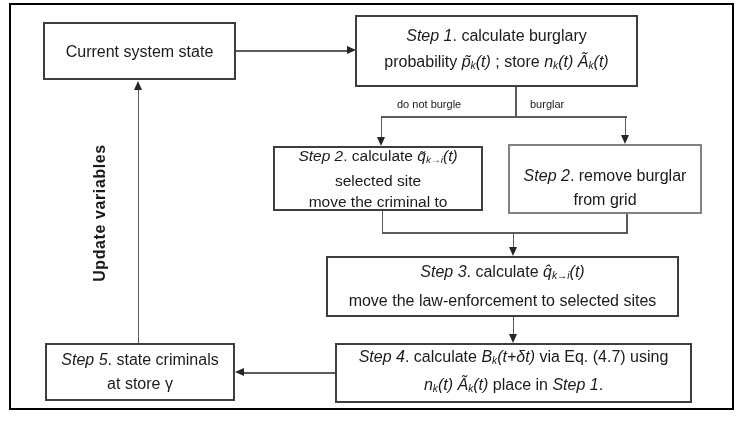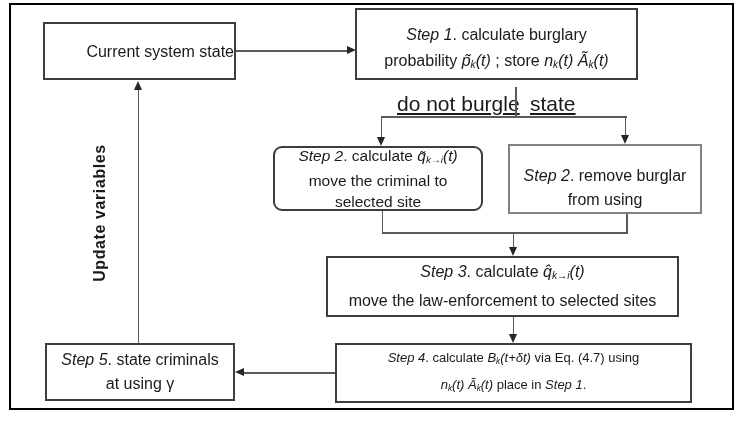--- a/index.html
+++ b/index.html
@@ -32,75 +32,75 @@
   }
   .node.gray { border-color: #828282; }
   .it { font-style: italic; }
   .s  { font-size: 64%; vertical-align: -0.22em; }
   .line { position: absolute; background: #5a5a5a; }
   .ah { position: absolute; width: 0; height: 0; }
   .ah.right { border-top: 4.5px solid transparent; border-bottom: 4.5px solid transparent; border-left: 9px solid #262626; }
   .ah.left  { border-top: 4.5px solid transparent; border-bottom: 4.5px solid transparent; border-right: 9px solid #262626; }
   .ah.down  { border-left: 4.5px solid transparent; border-right: 4.5px solid transparent; border-top: 9px solid #262626; }
   .ah.up    { border-left: 4.5px solid transparent; border-right: 4.5px solid transparent; border-bottom: 9px solid #262626; }
-  .lbl { position: absolute; font-size: 21px; line-height: 22px; white-space: nowrap; text-decoration: underline; }
+  .lbl { position: absolute; font-size: 11px; line-height: 22px; white-space: nowrap; }
   .rot {
     position: absolute;
     left: 26px; top: 203px; width: 150px; height: 20px;
     transform: rotate(-90deg);
     text-align: center;
     font-size: 16px;
     font-weight: 600;
     letter-spacing: 0.6px;
     white-space: nowrap;
   }
 </style>
 </head>
 <body>
 
 <div class="stage">
   <div class="frame"></div>
 
-  <div class="node" style="left:43px; top:22px; width:193px; height:58px;align-items:flex-end;">
+  <div class="node" style="left:43px; top:22px; width:193px; height:58px;">
       <div><span>Current system state</span></div>
     </div>
 
-  <div class="node" style="left:355px; top:8px; width:283px; height:72px; line-height:26px;justify-content:flex-end;">
+  <div class="node" style="left:355px; top:15px; width:283px; height:72px; line-height:26px;">
       <div><span class="it">Step 1</span><span>. calculate burglary</span></div>
       <div><span>probability </span><span class="it">p̃</span><span class="it s">k</span><span class="it">(t)</span><span> ; store </span><span class="it">n</span><span class="it s">k</span><span class="it">(t) </span><span class="it">Ã</span><span class="it s">k</span><span class="it">(t)</span></div>
     </div>
 
-  <div class="node" style="left:273px; top:146px; width:210px; height:65px; font-size:15.5px; line-height:21px;border-radius:9px;">
+  <div class="node" style="left:273px; top:146px; width:210px; height:65px; font-size:15.5px; line-height:21px;">
       <div><span class="it">Step 2</span><span>. calculate </span><span class="it">q̃</span><span class="it s">k→i</span><span class="it">(t)</span></div>
+      <div><span>selected site</span></div>
       <div><span>move the criminal to</span></div>
-      <div><span>selected site</span></div>
     </div>
 
   <div class="node gray" style="left:508px; top:144px; width:194px; height:70px; line-height:24px;justify-content:flex-end;">
       <div><span class="it">Step 2</span><span>. remove burglar</span></div>
-      <div><span>from using</span></div>
+      <div><span>from grid</span></div>
     </div>
 
   <div class="node" style="left:326px; top:256px; width:353px; height:61px; line-height:24px;">
       <div><span class="it">Step 3</span><span>. calculate </span><span class="it">q̂</span><span class="it s">k→i</span><span class="it">(t)</span></div>
       <div><span>move the law-enforcement to selected sites</span></div>
     </div>
 
-  <div class="node" style="left:335px; top:343px; width:357px; height:60px; font-size:13px; line-height:24px;">
+  <div class="node" style="left:335px; top:343px; width:357px; height:60px; font-size:16px; line-height:24px;">
       <div><span class="it">Step 4</span><span>. calculate </span><span class="it">B</span><span class="it s">k</span><span class="it">(t+δt)</span><span>  via Eq. (4.7) using</span></div>
       <div><span class="it">n</span><span class="it s">k</span><span class="it">(t) </span><span class="it">Ã</span><span class="it s">k</span><span class="it">(t)</span><span> place in </span><span class="it">Step 1</span><span>.</span></div>
     </div>
 
   <div class="node" style="left:45px; top:343px; width:190px; height:58px; line-height:24px;">
       <div><span class="it">Step 5</span><span>. state criminals</span></div>
-      <div><span>at using γ</span></div>
+      <div><span>at store γ</span></div>
     </div>
 
   <div class="lbl" style="left:397px; top:93px;">do not burgle</div>
-  <div class="lbl" style="left:530px; top:93px;">state</div>
+  <div class="lbl" style="left:530px; top:93px;">burglar</div>
   <div class="rot">Update variables</div>
 
   <div class="line" style="left:236px; top:50px; width:112px; height:1.5px;"></div>
   <div class="ah right" style="left:347px; top:46px;"></div>
 
   <div class="line" style="left:515px; top:87px; width:1.5px; height:30px;"></div>
   <div class="line" style="left:380.5px; top:116px; width:246px; height:1.5px;"></div>
   <div class="line" style="left:380.5px; top:116px; width:1.5px; height:23px;"></div>
   <div class="ah down" style="left:376.5px; top:137px;"></div>
   <div class="line" style="left:624.5px; top:116px; width:1.5px; height:21px;"></div>

